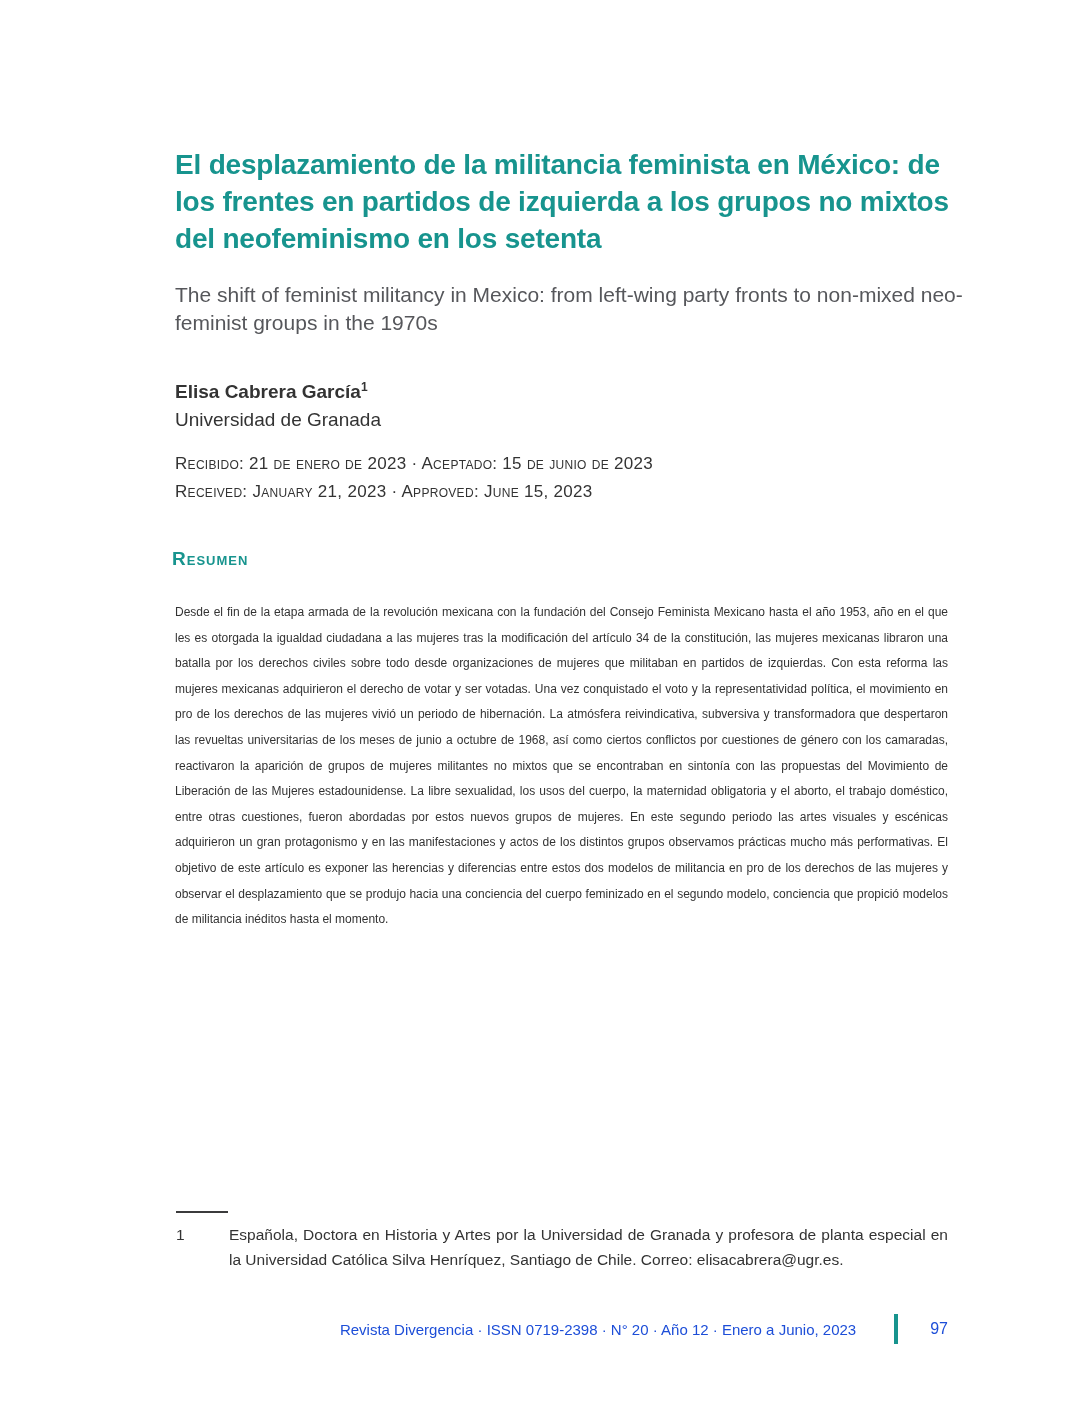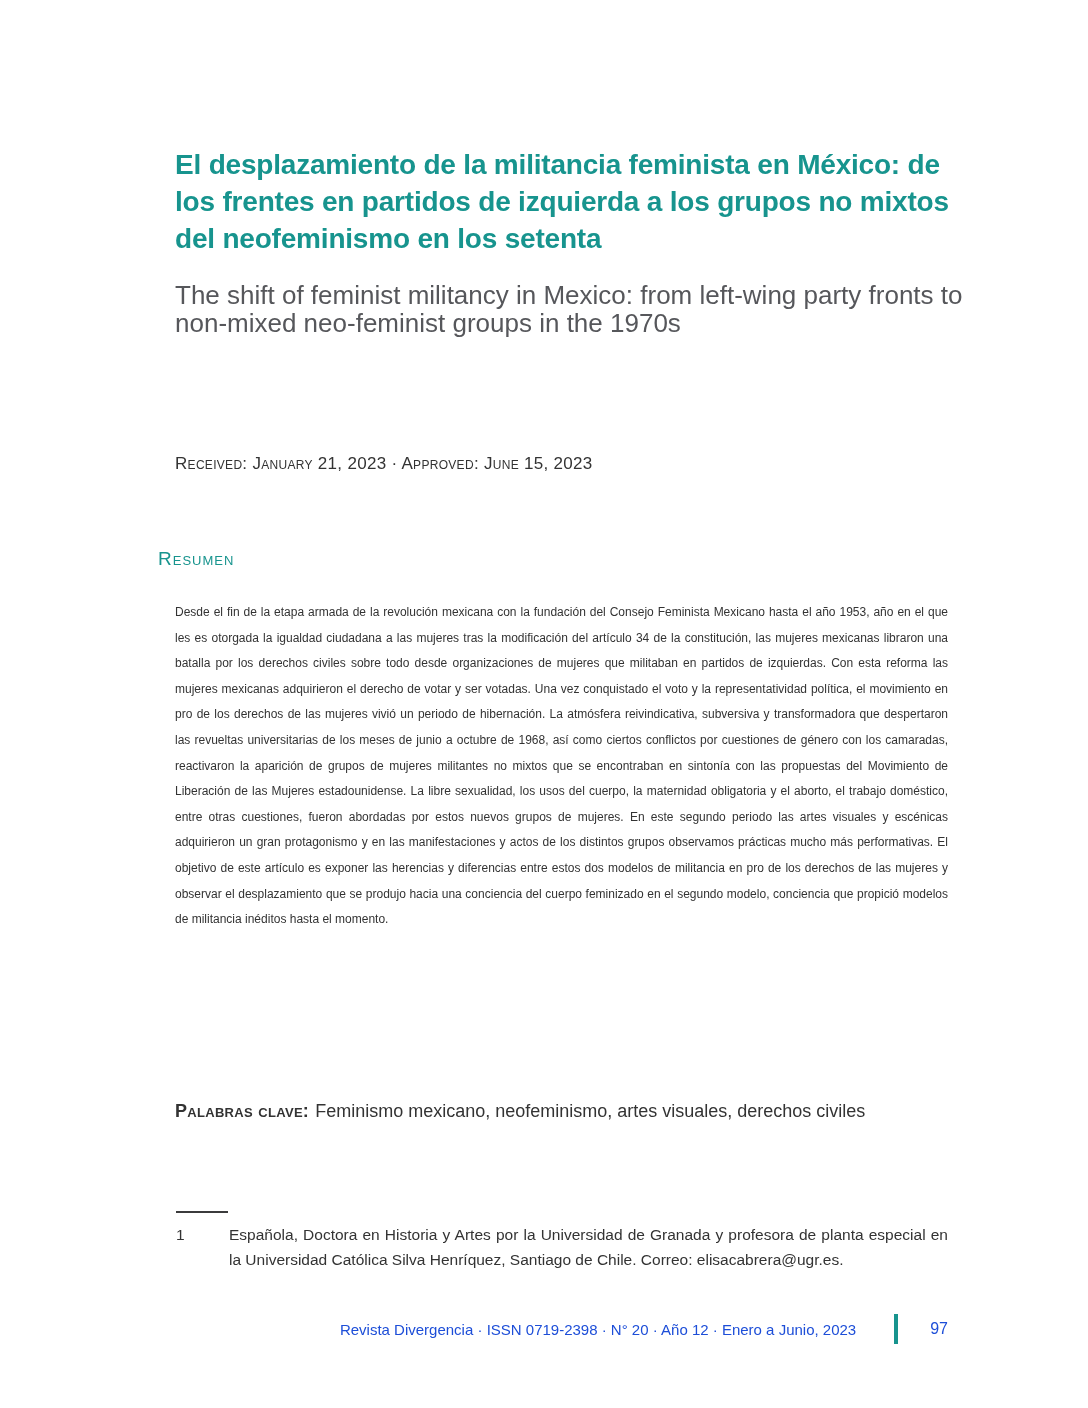--- a/index.html
+++ b/index.html
@@ -23,21 +23,21 @@
     font-size: 28px;
     line-height: 37px;
     font-weight: bold;
     letter-spacing: -0.2px;
     color: #17948e;
   }
   .title-en {
     position: absolute;
     left: 175px; top: 281px;
     width: 790px;
-    font-size: 26px;
+    font-size: 21px;
     line-height: 28px;
     font-weight: normal;
     color: #56575b;
   }
   .author-block {
     position: absolute;
     left: 175px; top: 378px;
     font-size: 19px;
     line-height: 28px;
     color: #333333;
@@ -49,23 +49,23 @@
     position: absolute;
     left: 175px; top: 450px;
     font-size: 17px;
     line-height: 28px;
     font-variant: small-caps;
     letter-spacing: 0.3px;
     color: #333333;
   }
   .abstract-heading {
     position: absolute;
-    left: 158px; top: 548px;
+    left: 172px; top: 548px;
     font-size: 19px;
-    font-weight: normal;
+    font-weight: bold;
     font-variant: small-caps;
     letter-spacing: 1px;
     color: #17948e;
   }
   .abstract-text {
     position: absolute;
     left: 175px; top: 600px;
     width: 773px;
     font-size: 12px;
     line-height: 25.6px;
@@ -121,30 +121,34 @@
 </style>
 </head>
 <body>
 
 <div class="page">
 
   <h1 class="title-es">El desplazamiento de la militancia feminista en México: de los frentes en partidos de izquierda a los grupos no mixtos del neofeminismo en los setenta</h1>
 
   <h2 class="title-en">The shift of feminist militancy in Mexico: from left-wing party fronts to non-mixed neo-feminist groups in the 1970s</h2>
 
+  <div class="author-block">
+    <div class="author-name"><span>Elisa Cabrera García</span><sup>1</sup></div>
+    <div class="affiliation">Universidad de Granada</div>
+  </div>
 
   <div class="dates">
+    <div class="date-line">Recibido: 21 de enero de 2023 · Aceptado: 15 de junio de 2023</div>
     <div class="date-line">Received: January 21, 2023 · Approved: June 15, 2023</div>
   </div>
 
   <h3 class="abstract-heading">Resumen</h3>
 
   <p class="abstract-text">Desde el fin de la etapa armada de la revolución mexicana con la fundación del Consejo Feminista Mexicano hasta el año 1953, año en el que les es otorgada la igualdad ciudadana a las mujeres tras la modificación del artículo 34 de la constitución, las mujeres mexicanas libraron una batalla por los derechos civiles sobre todo desde organizaciones de mujeres que militaban en partidos de izquierdas. Con esta reforma las mujeres mexicanas adquirieron el derecho de votar y ser votadas. Una vez conquistado el voto y la representatividad política, el movimiento en pro de los derechos de las mujeres vivió un periodo de hibernación. La atmósfera reivindicativa, subversiva y transformadora que despertaron las revueltas universitarias de los meses de junio a octubre de 1968, así como ciertos conflictos por cuestiones de género con los camaradas, reactivaron la aparición de grupos de mujeres militantes no mixtos que se encontraban en sintonía con las propuestas del Movimiento de Liberación de las Mujeres estadounidense. La libre sexualidad, los usos del cuerpo, la maternidad obligatoria y el aborto, el trabajo doméstico, entre otras cuestiones, fueron abordadas por estos nuevos grupos de mujeres. En este segundo periodo las artes visuales y escénicas adquirieron un gran protagonismo y en las manifestaciones y actos de los distintos grupos observamos prácticas mucho más performativas. El objetivo de este artículo es exponer las herencias y diferencias entre estos dos modelos de militancia en pro de los derechos de las mujeres y observar el desplazamiento que se produjo hacia una conciencia del cuerpo feminizado en el segundo modelo, conciencia que propició modelos de militancia inéditos hasta el momento.</p>
 
-  <p class="keywords"><span class="kw-label">Palabras clave:</span><span>Feminismo mexicano, neofeminismo, artes visuales, derechos civiles</span></p>
 
   <div class="footnote-rule"></div>
 
   <div class="footnote">
     <span class="fn-marker">1</span>
     <span class="fn-text">Española, Doctora en Historia y Artes por la Universidad de Granada y profesora de planta especial en la Universidad Católica Silva Henríquez, Santiago de Chile. Correo: elisacabrera@ugr.es.</span>
   </div>
 
   <div class="footer">
     <span class="footer-text">Revista Divergencia · ISSN 0719-2398 · N° 20 · Año 12 · Enero a Junio, 2023</span>

